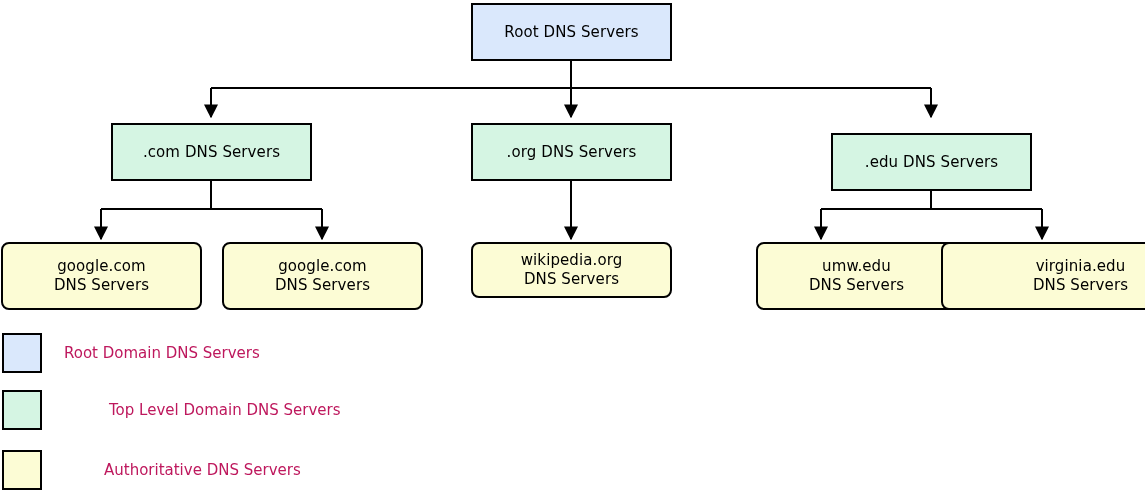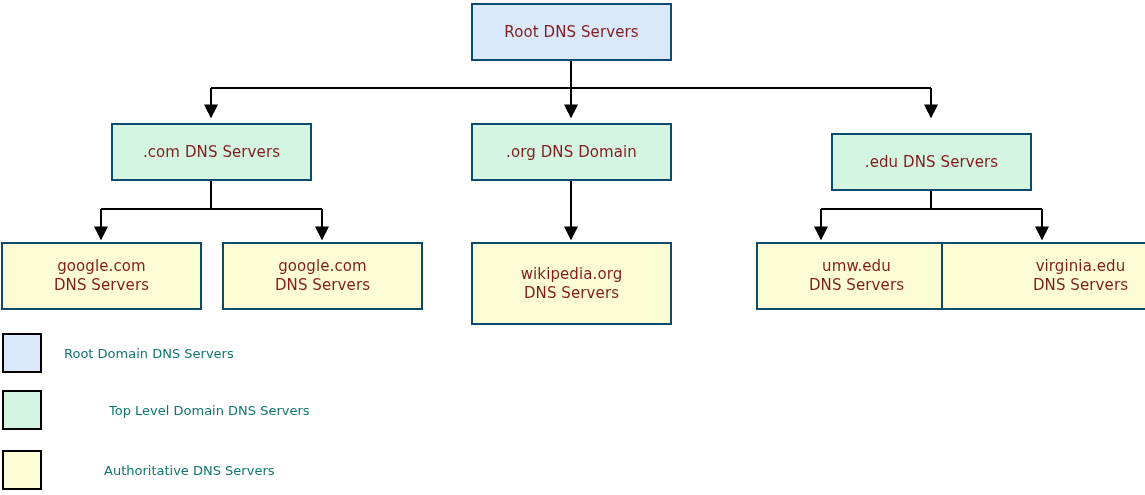--- a/index.html
+++ b/index.html
@@ -23,34 +23,34 @@
     position: absolute;
     left: 0;
     top: 0;
     width: 1145px;
     height: 495px;
     pointer-events: none;
   }
   .node {
     position: absolute;
     box-sizing: border-box;
-    border: 2px solid #0c4a6e;
+    border: 2px solid #000000;
     display: flex;
     align-items: center;
     justify-content: center;
     text-align: center;
     font-size: 15px;
     line-height: 19px;
-    color: #7f1d1d;
+    color: #000000;
     white-space: pre-line;
     letter-spacing: 0.1px;
   }
   .node.root  { background: #dae8fc; }
   .node.tld   { background: #d5f5e3; }
-  .node.auth  { background: #fcfcd5; }
+  .node.auth  { background: #fcfcd5; border-radius: 8px; }
 
   .legend-row {
     position: absolute;
     left: 0;
     height: 40px;
     display: flex;
     align-items: center;
   }
   .legend-swatch {
     box-sizing: border-box;
@@ -58,23 +58,23 @@
     height: 40px;
     border: 2px solid #000000;
     margin-left: 2px;
     flex: none;
   }
   .legend-swatch.root { background: #dae8fc; }
   .legend-swatch.tld  { background: #d5f5e3; }
   .legend-swatch.auth { background: #fcfcd5; }
   .legend-label {
     margin-left: 22px;
-    font-size: 13px;
+    font-size: 15px;
     line-height: 19px;
-    color: #0f766e;
+    color: #be185d;
     white-space: nowrap;
   }
 </style>
 </head>
 <body>
 
 <div id="diagram">
 
   <svg class="connectors" viewBox="0 0 1145 495" xmlns="http://www.w3.org/2000/svg">
     <defs>
@@ -112,28 +112,28 @@
     </g>
     <g stroke="#000000" stroke-width="2" fill="none" marker-end="url(#arrow)">
       <path d="M 821 209 L 821 239"></path>
       <path d="M 1042 209 L 1042 239"></path>
     </g>
   </svg>
 
   <div class="node root" style="left:471px; top:3px; width:201px; height:58px;">Root DNS Servers</div>
 
   <div class="node tld" style="left:111px; top:123px; width:201px; height:58px;">.com DNS Servers</div>
-  <div class="node tld" style="left:471px; top:123px; width:201px; height:58px;">.org DNS Domain</div>
+  <div class="node tld" style="left:471px; top:123px; width:201px; height:58px;">.org DNS Servers</div>
   <div class="node tld" style="left:831px; top:133px; width:201px; height:58px;">.edu DNS Servers</div>
 
   <div class="node auth" style="left:1px; top:242px; width:201px; height:68px;">google.com
 DNS Servers</div>
   <div class="node auth" style="left:222px; top:242px; width:201px; height:68px;">google.com
 DNS Servers</div>
-  <div class="node auth" style="left:471px; top:242px; width:201px; height:83px;">wikipedia.org
+  <div class="node auth" style="left:471px; top:242px; width:201px; height:56px;">wikipedia.org
 DNS Servers</div>
   <div class="node auth" style="left:756px; top:242px; width:201px; height:68px;">umw.edu
 DNS Servers</div>
   <div class="node auth" style="left:941px; top:242px; width:243px; height:68px;padding-left:36px;">virginia.edu
 DNS Servers</div>
 
   <div class="legend-row" style="top:333px;">
     <div class="legend-swatch root"></div>
     <div class="legend-label">Root Domain DNS Servers</div>
   </div>

